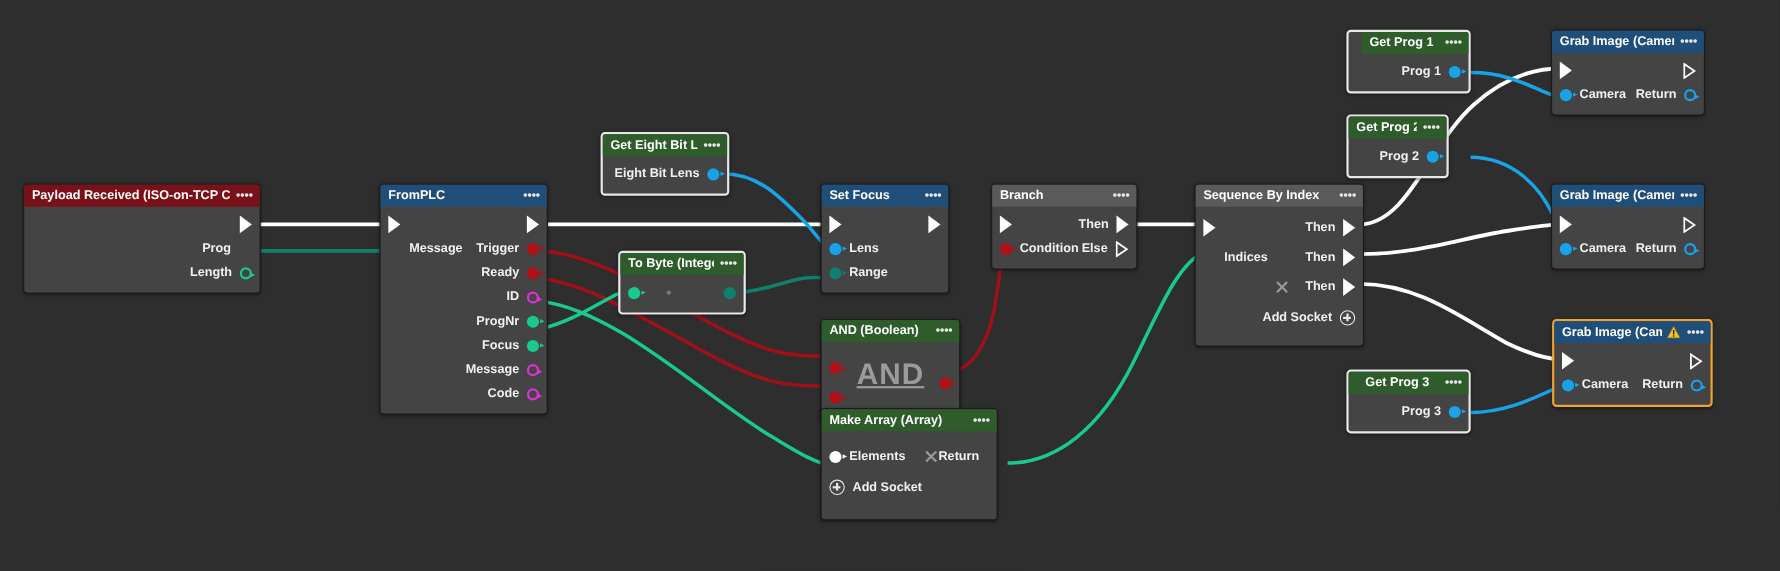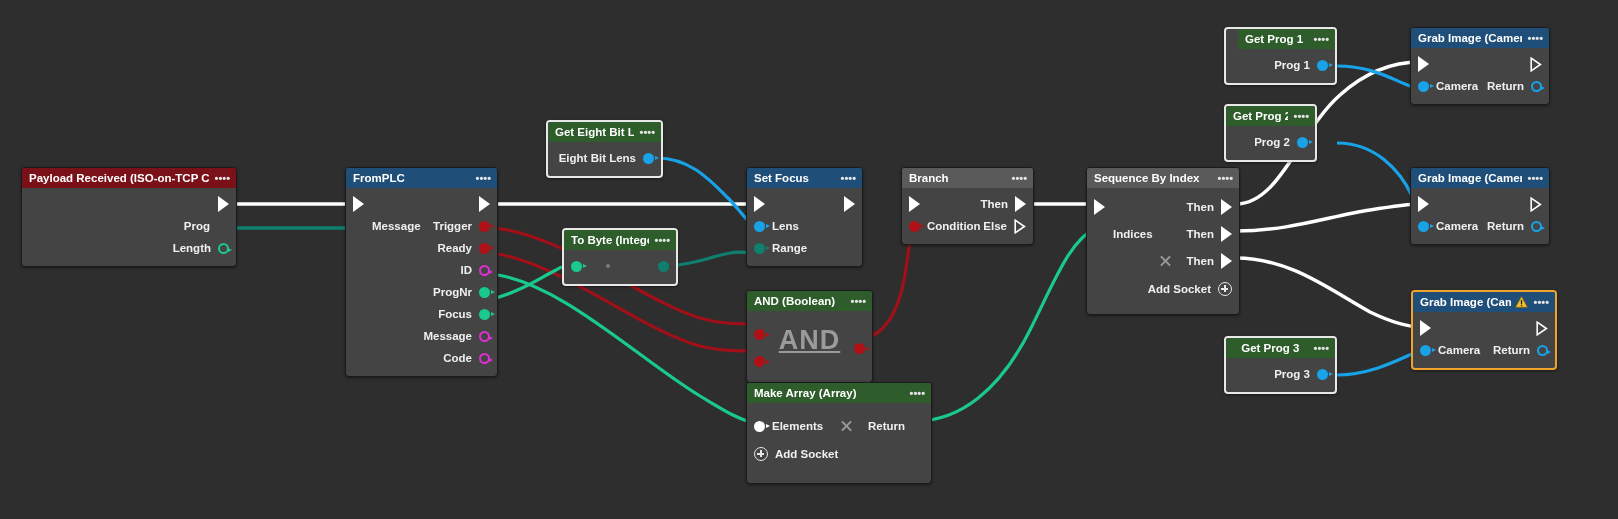--- a/index.html
+++ b/index.html
@@ -444,21 +444,21 @@
     <div class="node-body" style="padding:6px 0 10px 0;">
       <div style="position:relative; height:55px;">
         <span class="pin dot c-red" style="position:absolute; left:7px; top:12px;"></span>
         <span class="pin dot c-red" style="position:absolute; left:7px; top:39px;"></span>
         <span class="and-word" style="position:absolute; left:0; right:0; top:8px; text-align:center;text-decoration:underline;">AND</span>
         <span class="pin dot c-red" style="position:absolute; right:7px; top:26px;"></span>
       </div>
     </div>
   </div>
 
-  <div class="node" style="left:746px; top:382px; width:186px;">
+  <div class="node" style="left:746px; top:371px; width:161px;">
     <div class="node-header hdr-green">
       <span class="node-title">Make Array (Array)</span>
       <span class="dots">••••</span>
     </div>
     <div class="node-body" style="padding:10px 0 14px 0;">
       <div class="row" style="height:26px;">
         <span class="left">
           <span class="pin dot c-white"></span>
           <span class="lbl">Elements</span>
           <span class="xpin" style="margin-left:10px;"></span>

